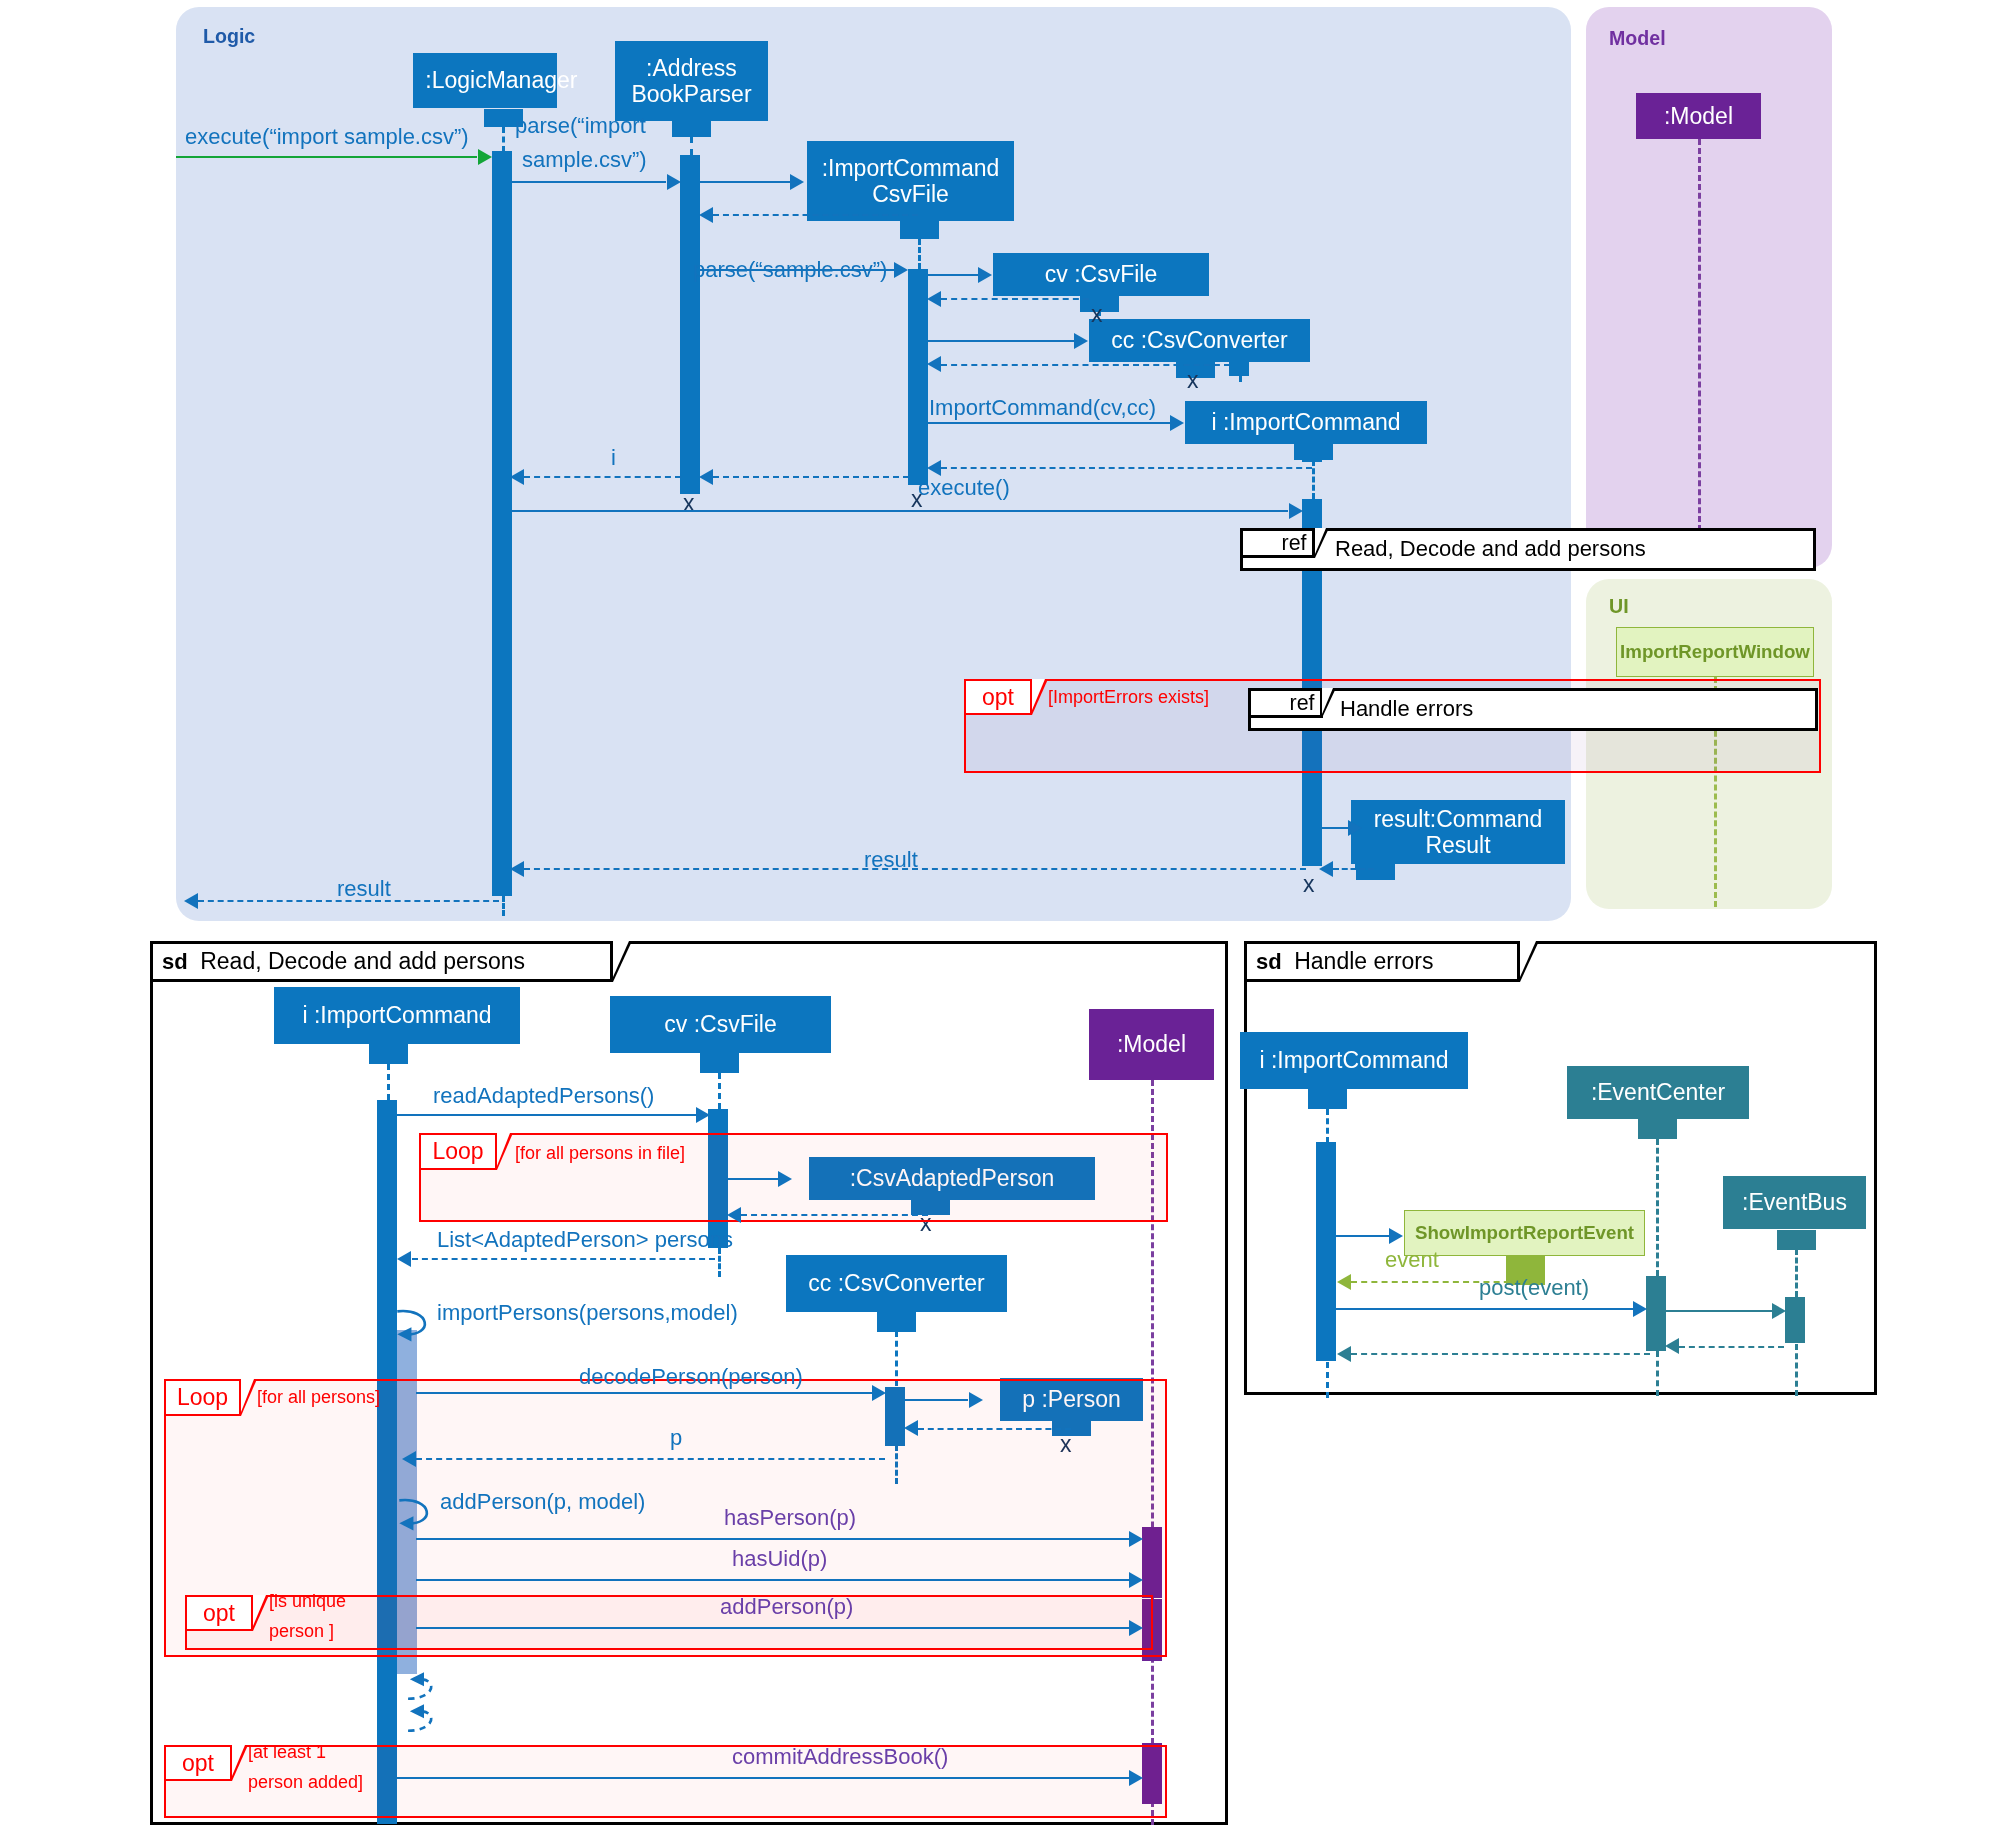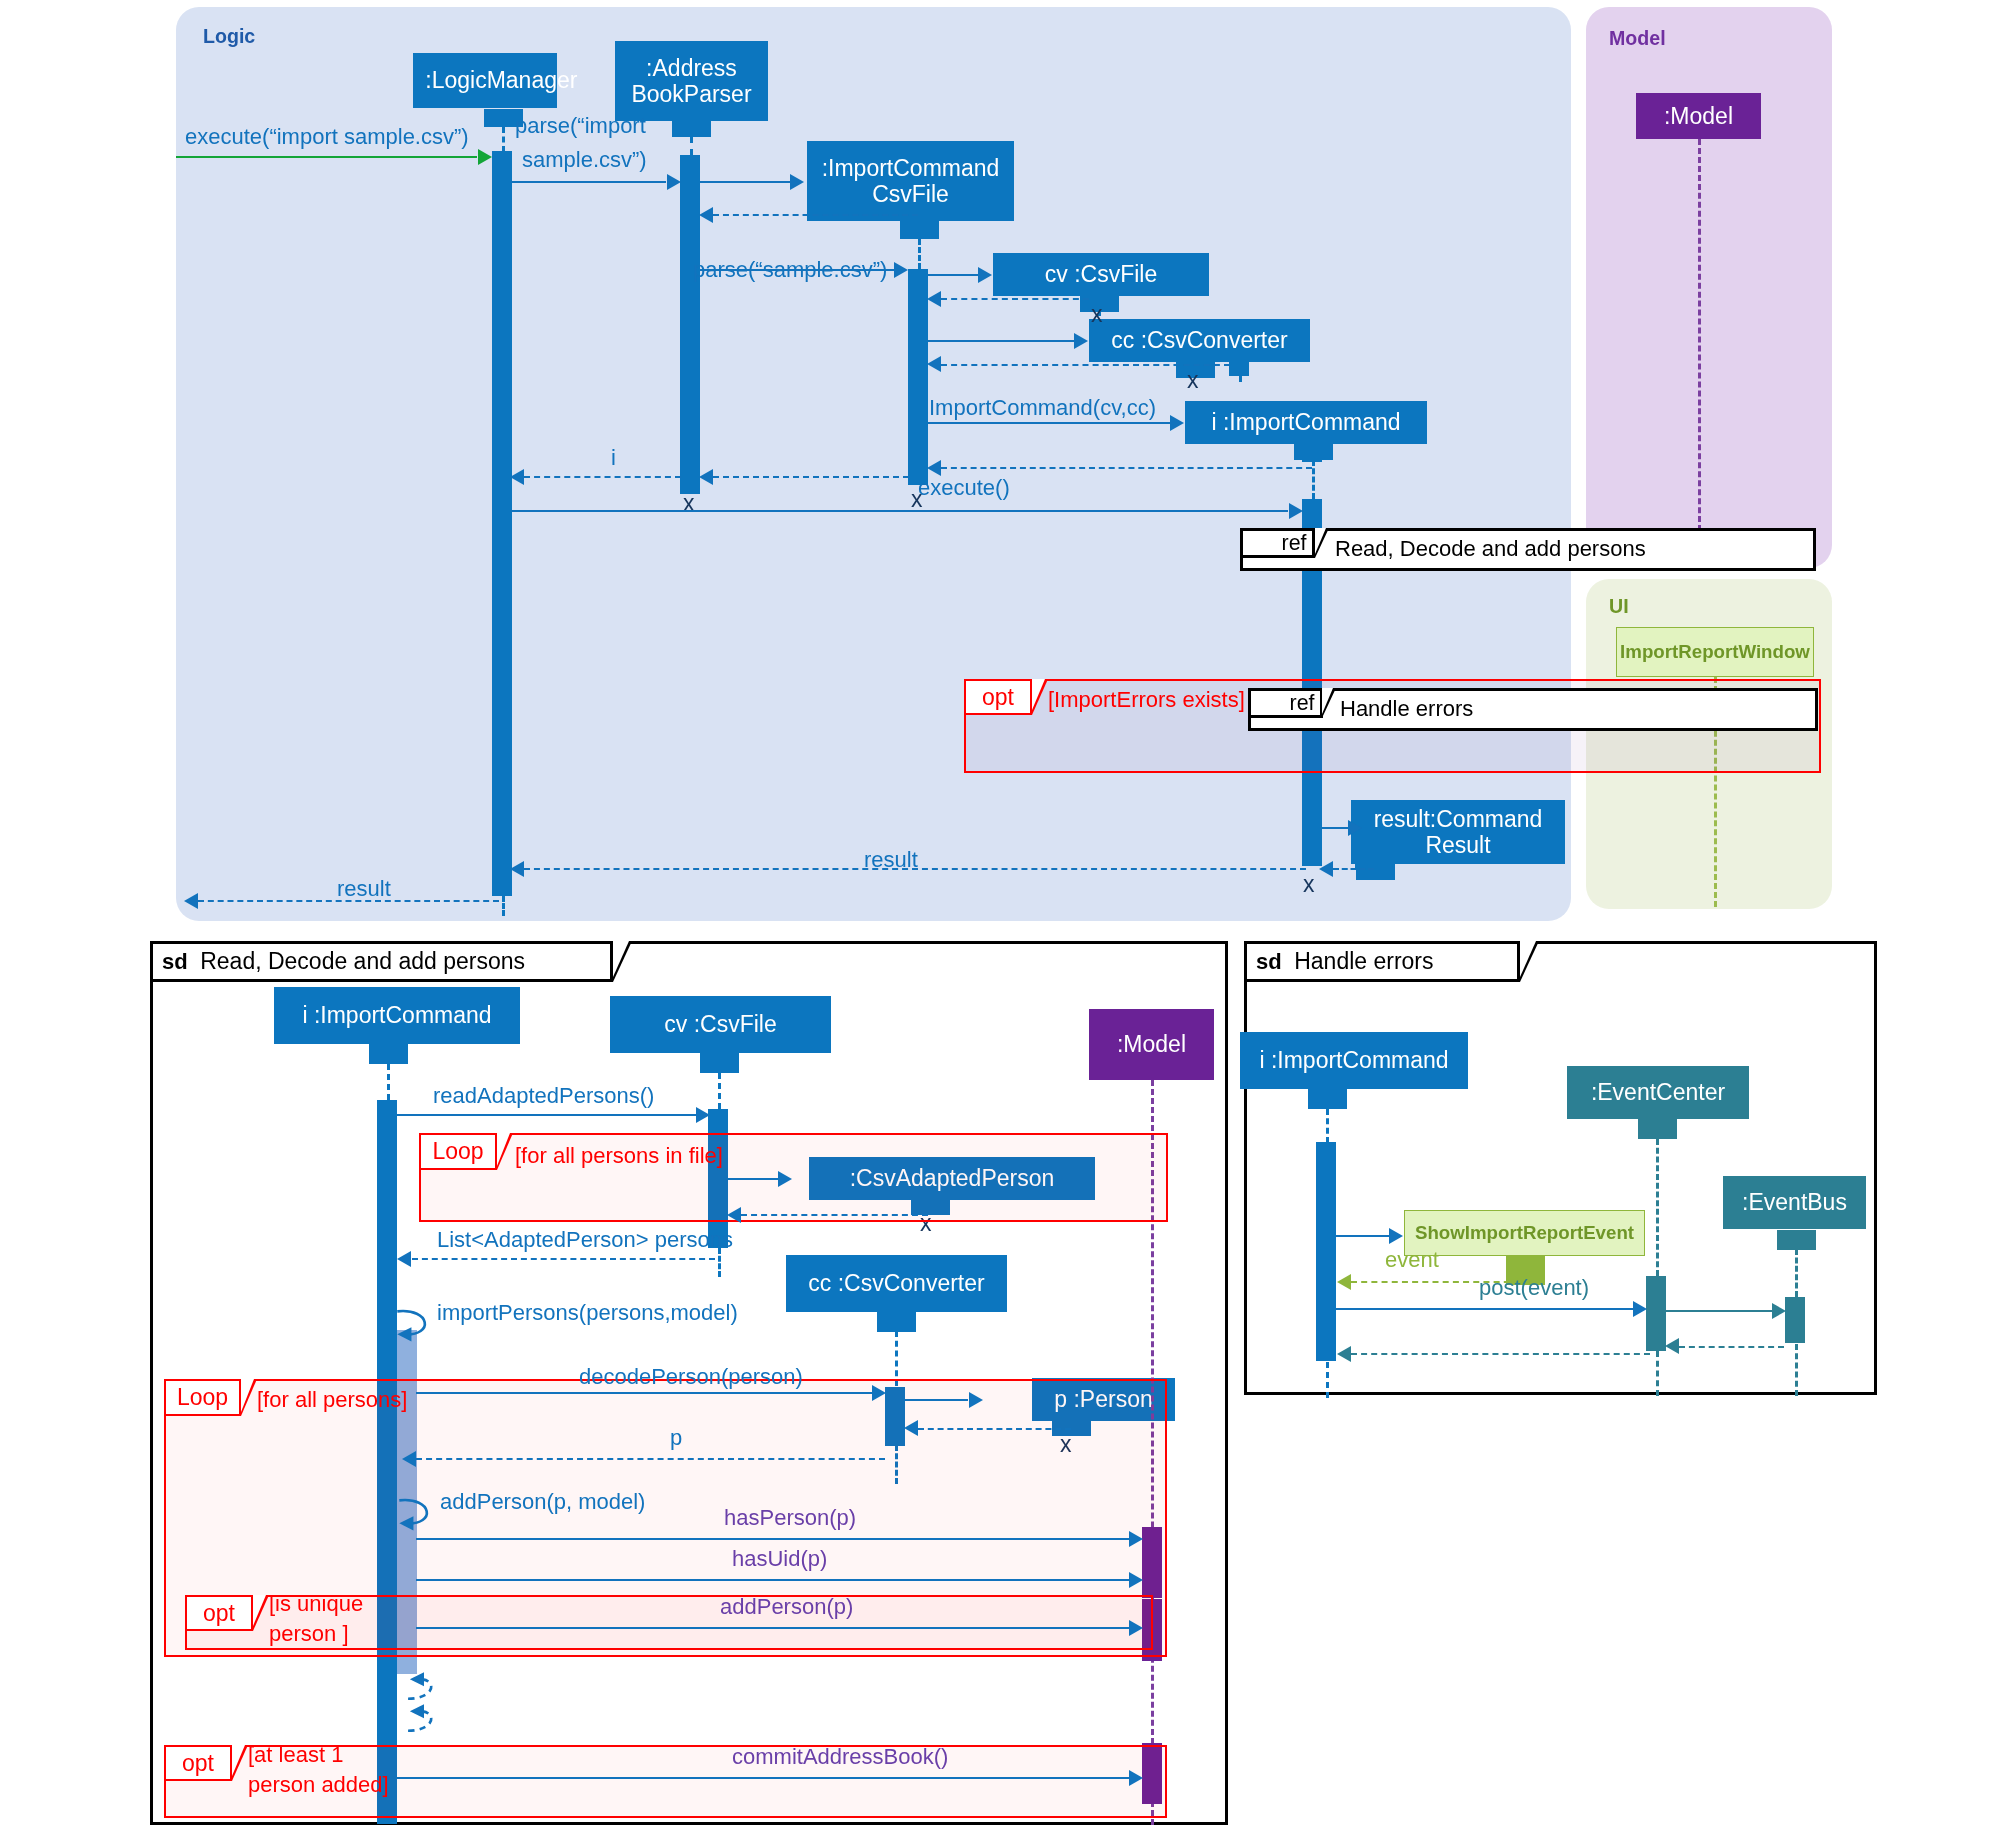--- a/index.html
+++ b/index.html
@@ -75,21 +75,21 @@
   .frag.red{border:2.7px solid #ff0000;background:rgba(255,0,0,0.035);}
   .frag.black{border:3.6px solid #000000;background:#ffffff;}
   .frag.clear{border:2.7px solid #ff0000;background:transparent;}
 
   .tagbox{position:absolute;box-sizing:border-box;background:#ffffff;
           display:flex;align-items:center;justify-content:center;}
   .tag-red{border:2.7px solid #ff0000;color:#ff0000;}
   .tag-black{border:3.6px solid #000000;color:#000000;padding-left:33px;}
   .tag-cut{position:absolute;width:0;height:0;}
 
-  .fragcond{position:absolute;color:#ff0000;font-size:22px;line-height:1.1;}
+  .fragcond{position:absolute;color:#ff0000;font-size:18px;line-height:1.1;}
   .fraglabel{position:absolute;font-size:22px;color:#000;}
 
   
   .sdframe{position:absolute;box-sizing:border-box;border:3.6px solid #000;background:#fff;}
   .sdtag{position:absolute;box-sizing:border-box;border:3.6px solid #000;
          background:#fff;display:flex;align-items:center;}
   .sdtag .k{font-weight:bold;font-size:22px;padding:0 12.5px 0 9px;}
   .sdtag .t{font-size:23px;}
 
   
@@ -288,21 +288,21 @@
 <div class="stub blue" style="left:911px;top:1199px;width:39px;height:16px;"></div>
 <div class="xmark" style="left:920px;top:1212px;">x</div>
 
 <div class="lbox blue" style="left:786px;top:1255px;width:221px;height:57px;">
   <span>cc :CsvConverter</span>
 </div>
 <div class="stub blue" style="left:877px;top:1312px;width:39px;height:19.6px;"></div>
 <div class="ll blue" style="left:895px;top:1331px;height:55px;"></div>
 <div class="ll blue" style="left:895px;top:1445px;height:39px;"></div>
 
-<div class="lbox blue" style="left:1000px;top:1378px;width:143px;height:43px;margin-left:32px;">
+<div class="lbox blue" style="left:1000px;top:1378px;width:143px;height:43px;">
   <span>p :Person</span>
 </div>
 <div class="stub blue" style="left:1052px;top:1420px;width:39px;height:16px;"></div>
 <div class="xmark" style="left:1060px;top:1433px;">x</div>
 
 <div class="lbox purple" style="left:1089px;top:1009px;width:125px;height:71px;">
   <span>:Model</span>
 </div>
 <div class="ll purple" style="left:1151px;top:1080px;height:745px;"></div>
 

